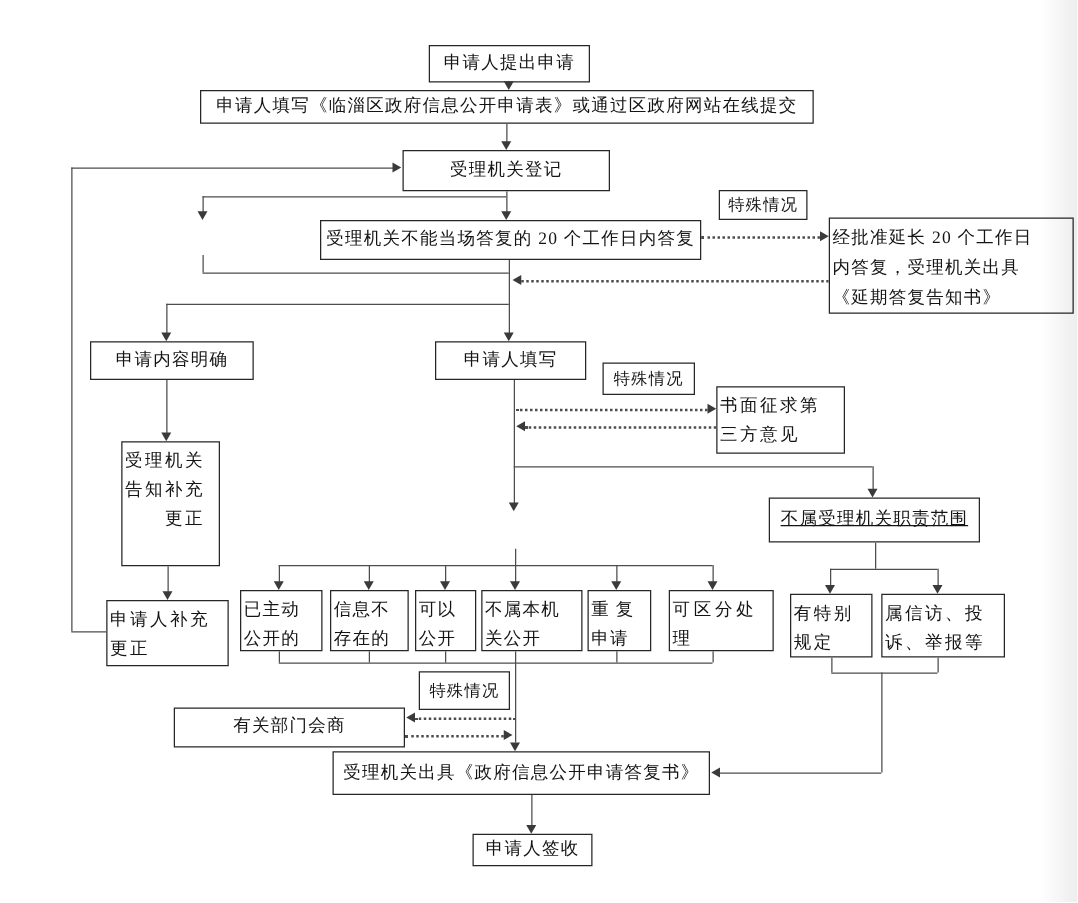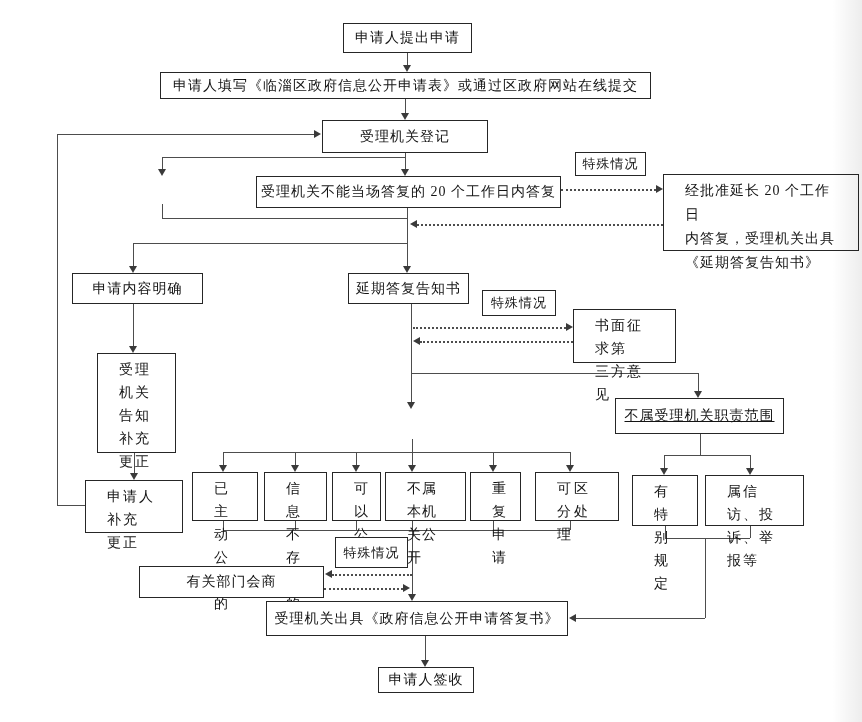--- a/index.html
+++ b/index.html
@@ -5,53 +5,53 @@
   html,body { margin:0; padding:0; background:#ffffff; }
   #canvas {
     position:relative; width:862px; height:722px; background:#ffffff; overflow:hidden;
     font-family:"Liberation Serif","DejaVu Serif",serif; color:#141414;
   }
   .node {
     position:absolute; box-sizing:border-box; border:1px solid #262626; background:#ffffff;
     display:flex; align-items:center; justify-content:center; text-align:center;
     font-size:14px; letter-spacing:1px; line-height:22px; white-space:pre-line; z-index:2;
   }
-  .node.tl { align-items:flex-start; justify-content:flex-start; text-align:left; padding:4px 21px; line-height:23px; }
+  .node.tl { align-items:flex-start; justify-content:flex-start; text-align:left; padding:4px 2px; line-height:23px; }
   .node.sp { letter-spacing:2px; }
   .node.sp3 { letter-spacing:3px; }
   .node.sm { font-size:13px; letter-spacing:1px; }
   .hl { position:absolute; height:0; border-top:1px solid #4d4d4d; z-index:1; }
   .vl { position:absolute; width:0; border-left:1px solid #4d4d4d; z-index:1; }
   .dl { position:absolute; height:0; border-top:2px dotted #4d4d4d; z-index:1; }
   .ah { position:absolute; width:0; height:0; z-index:2; }
   .ah.d { border-left:4px solid transparent; border-right:4px solid transparent; border-top:7px solid #3a3a3a; }
   .ah.r { border-top:4px solid transparent; border-bottom:4px solid transparent; border-left:7px solid #3a3a3a; }
   .ah.l { border-top:4px solid transparent; border-bottom:4px solid transparent; border-right:7px solid #3a3a3a; }
   .edge-shade { position:absolute; top:0; right:0; width:30px; height:100%; z-index:3; pointer-events:none;
     background:linear-gradient(to right, rgba(0,0,0,0), rgba(0,0,0,0.07)); }
 </style>
 </head>
 <body>
 
 <div id="canvas">
 
-  <div class="node" style="left:343px;top:23px;width:129px;height:30px;">申请人提出申请</div>
+  <div class="node" style="left:343px;top:36px;width:129px;height:30px;">申请人提出申请</div>
   <div class="node" style="left:160px;top:72px;width:491px;height:27px;">申请人填写《临淄区政府信息公开申请表》或通过区政府网站在线提交</div>
   <div class="node" style="left:322px;top:120px;width:166px;height:33px;">受理机关登记</div>
   <div class="node" style="left:256px;top:176px;width:305px;height:32px;">受理机关不能当场答复的 20 个工作日内答复</div>
   <div class="node sm" style="left:575px;top:152px;width:71px;height:24px;">特殊情况</div>
   <div class="node tl" style="left:663px;top:174px;width:196px;height:77px;line-height:24px;">经批准延长 20 个工作日
 内答复，受理机关出具
 《延期答复告知书》</div>
   <div class="node" style="left:72px;top:273px;width:131px;height:31px;">申请内容明确</div>
-  <div class="node" style="left:348px;top:273px;width:121px;height:31px;">延期答复告知书</div>
+  <div class="node" style="left:348px;top:273px;width:121px;height:31px;">申请人填写</div>
   <div class="node sm" style="left:482px;top:290px;width:74px;height:26px;">特殊情况</div>
   <div class="node tl sp" style="left:573px;top:309px;width:103px;height:54px;">书面征求第
 三方意见</div>
-  <div class="node tl sp" style="left:97px;top:353px;width:79px;height:100px;">受理机关
+  <div class="node tl sp" style="left:97px;top:353px;width:79px;height:100px;text-align:right;">受理机关
 告知补充
 更正</div>
   <div class="node tl sp" style="left:85px;top:480px;width:98px;height:53px;">申请人补充
 更正</div>
   <div class="node" style="left:615px;top:398px;width:169px;height:36px;text-decoration:underline;">不属受理机关职责范围</div>
   <div class="node tl" style="left:192px;top:472px;width:66px;height:49px;">已主动
 公开的</div>
   <div class="node tl" style="left:264px;top:472px;width:63px;height:49px;">信息不
 存在的</div>
   <div class="node tl" style="left:332px;top:472px;width:49px;height:49px;">可以

